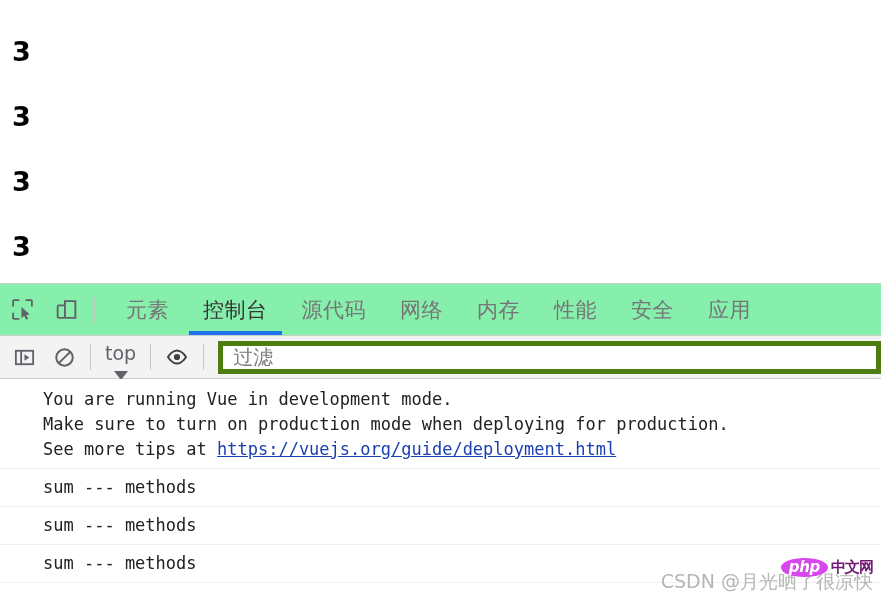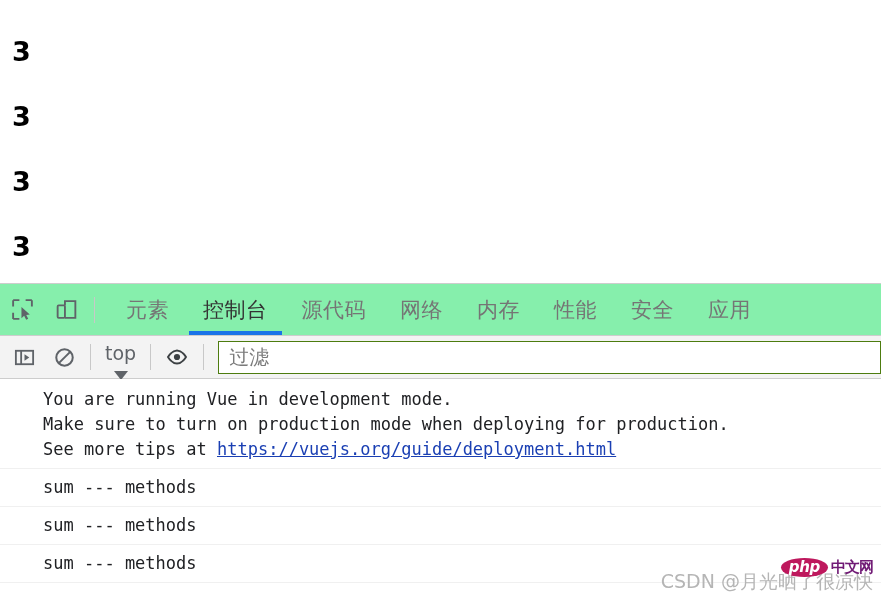--- a/index.html
+++ b/index.html
@@ -127,21 +127,21 @@
     border-left: 7px solid transparent;
     border-right: 7px solid transparent;
     border-top: 9px solid #5f6368;
   }
   .filter-wrap {
     flex: 1 1 auto;
     height: 33px;
     margin-left: 8px;
     margin-right: 0;
     background: #ffffff;
-    border: 1px solid #4d7c0f;
+    border: 5px solid #4d7c0f;
     box-sizing: border-box;
     display: flex;
     align-items: center;
   }
   .filter-input {
     width: 100%;
     border: 0; outline: 0;
     background: transparent;
     font-family: "DejaVu Sans", sans-serif;
     font-size: 20px;
@@ -189,21 +189,21 @@
     white-space: nowrap;
   }
   .php-logo {
     position: absolute;
     right: 0px; bottom: 18px;
     display: flex;
     align-items: center;
     gap: 3px;
   }
   .php-bubble {
-    background: #be185d;
+    background: #d946ef;
     color: #ffffff;
     border-radius: 50% / 50%;
     padding: 1px 8px 2px 8px;
     font-family: "DejaVu Sans", sans-serif;
     font-weight: bold;
     font-style: italic;
     font-size: 15px;
     line-height: 16px;
     letter-spacing: -0.3px;
   }

